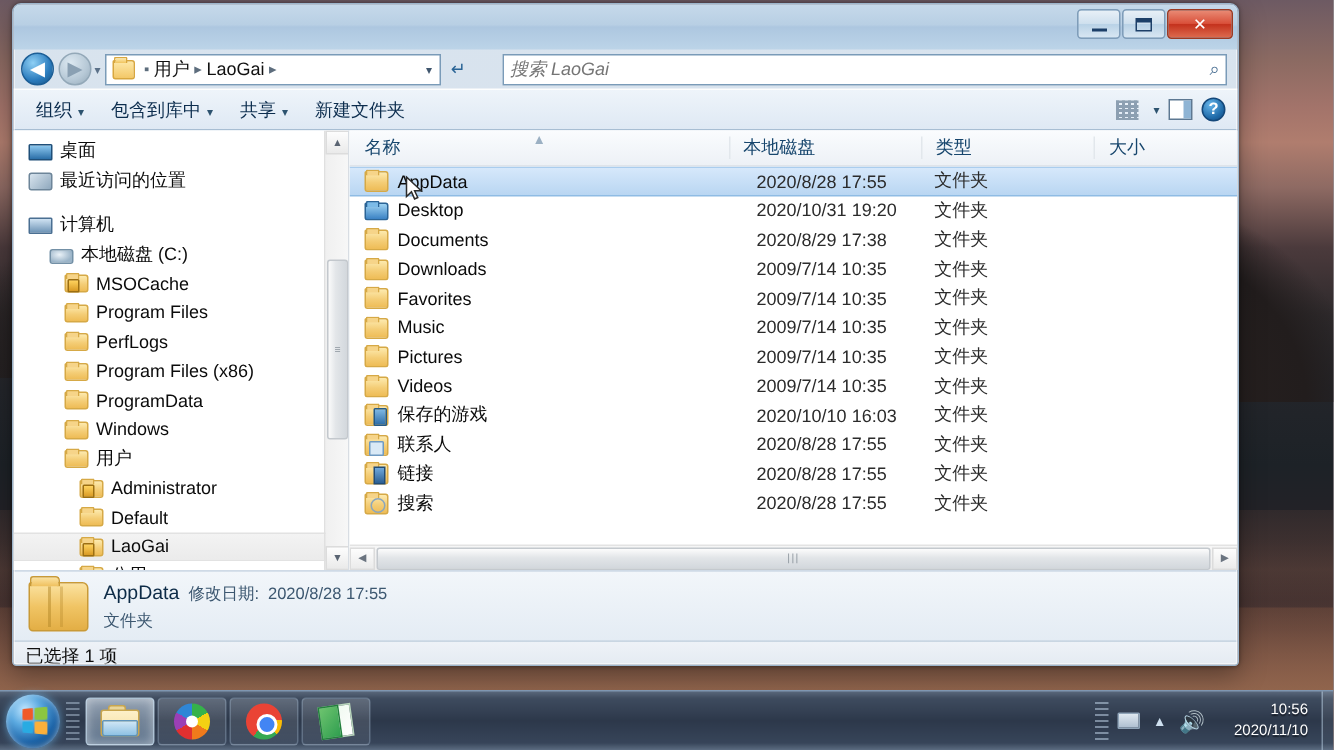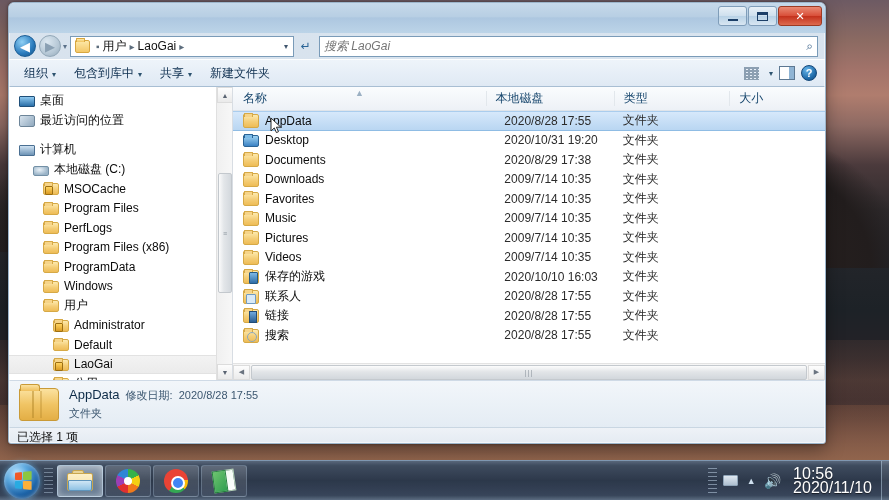--- a/index.html
+++ b/index.html
@@ -105,21 +105,21 @@
   }
   .crumb-folder:before {
     content:''; position:absolute; left:0; top:-3px; width:7px; height:3px;
     background: linear-gradient(to bottom,#fde8a8,#f0c45f); border:1px solid #d8a73f; border-bottom:none; border-radius:1px 1px 0 0;
   }
   .crumb-sep { color: #5d6d7d; font-size: 10px; padding: 0 3px; }
   .crumb-txt { color: #101010; font-size: 12px; }
   #crumb-drop { margin-left: auto; font-size: 8px; color: #40566e; padding-right: 3px; }
   .refreshbtn { width: 17px; text-align:center; color:#2a6496; font-size:12px; }
   #searchbox {
-    flex: 1; height: 21px; margin-left: 2px; margin-right: 2px;
+    flex: 1; height: 21px; margin-left: 18px; margin-right: 2px;
     background: #fff; border: 1px solid #7a9bb8;
     display: flex; align-items: center; padding: 0 4px;
   }
   #searchbox input {
     border: 0; outline: 0; width: 100%; font-size: 12px;
     font-style: italic; color: #4a4a4a; background: transparent;
     font-family: "Liberation Sans", sans-serif;
   }
   .search-mag { font-size: 12px; color: #4a6f93; }
 
@@ -341,21 +341,21 @@
   .ic-note .cov { position:absolute; left:0; top:0; bottom:0; width:14px; background: linear-gradient(135deg,#6ec46f,#2f9e4f); border:1px solid #23803d; }
 
   #tray { margin-left: auto; display: flex; align-items: center; height: 100%; }
   .tray-sep { width: 9px; height: 26px; margin-right: 6px;
               background: repeating-linear-gradient(to bottom, rgba(200,220,240,.5) 0 1px, transparent 1px 4px); }
   .tray-ico { margin-right: 9px; color: #dce9f6; display:flex; align-items:center; }
   .net-ico { width: 15px; height: 11px; background: linear-gradient(to bottom,#dfe8f0,#aebfd0); border:1px solid #8fa4b8; border-radius:1px; }
   .up-ico { font-size: 9px; color: #cfe0ef; }
   .spk-ico { font-size: 14px; color: #e2edf7; }
   #clock {
-    color: #fff; font-size: 16px; text-align: left; line-height: 14px;
+    color: #fff; font-size: 10px; text-align: right; line-height: 14px;
     padding: 0 9px 0 2px; min-width: 68px;
     text-shadow: 0 1px 1px rgba(0,0,0,.6);
   }
   #showdesktop { width: 8px; height: 100%; border-left: 1px solid rgba(200,225,245,.45);
                  background: linear-gradient(to bottom, rgba(255,255,255,.1), rgba(255,255,255,.02)); }
 </style>
 </head>
 <body>
 
 <div id="desktop">

